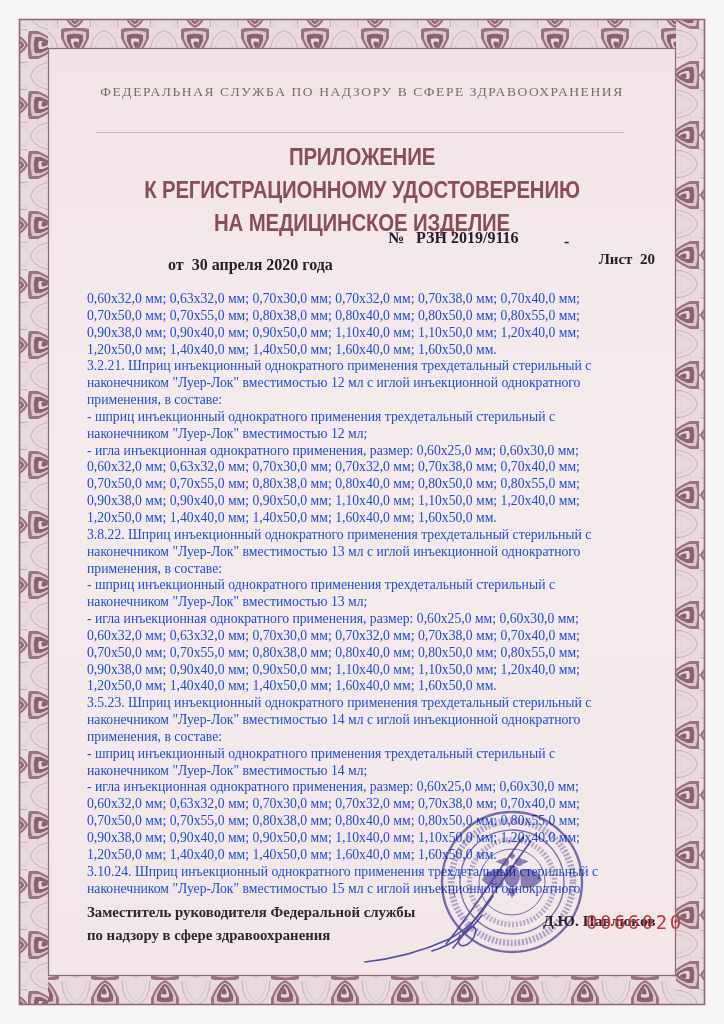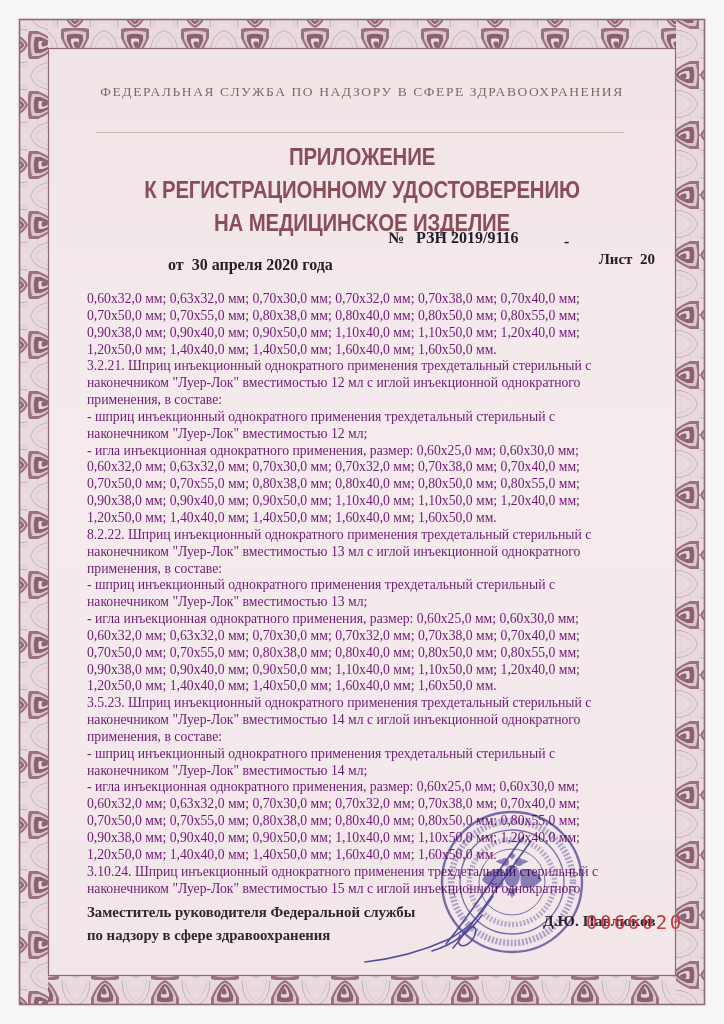--- a/index.html
+++ b/index.html
@@ -15,21 +15,21 @@
   .divider{left:96px;top:132px;width:528px;height:1px;background:#d2b4ba;}
   .title{left:50px;top:140px;width:624px;text-align:center;color:#8a4e59;
          font-family:"Liberation Sans",sans-serif;font-weight:bold;font-size:24px;
          line-height:33px;letter-spacing:-0.2px;transform:scaleX(0.85);transform-origin:50% 0;}
   .issue{font-weight:bold;font-size:16px;color:#23202a;white-space:pre;}
   .issue-date{left:168px;top:229px;margin-top:27px;}
   .issue-number{left:388px;top:229px;}
   .issue-dash{left:564px;top:233px;font-weight:bold;color:#23202a;}
   .sheet{left:50px;top:251px;width:593px;text-align:right;font-weight:bold;
          font-size:15px;color:#23202a;white-space:pre;margin-left:12px;}
-  .body-text{left:87px;top:291px;width:562px;font-size:13.7px;color:#701a75;}
+  .body-text{left:87px;top:291px;width:562px;font-size:13.7px;color:#1d4ed8;}
   .bline{height:16.85px;line-height:16.85px;white-space:pre;}
   .sig-title{left:87px;top:901px;font-weight:bold;font-size:14.8px;line-height:22.5px;color:#2b272f;}
   .sig-name{left:543px;top:912px;font-weight:bold;font-size:15.5px;color:#2b272f;}
   .serial{left:586px;top:911px;font-family:"DejaVu Sans Mono",monospace;font-size:19px;
           letter-spacing:2.5px;color:#c5383e;}
   .ink-svg{left:0;top:0;width:724px;height:1024px;pointer-events:none;mix-blend-mode:multiply;}
 </style>
 </head>
 <body>
 
@@ -96,21 +96,21 @@
       <div class="bline">3.2.21. Шприц инъекционный однократного применения трехдетальный стерильный с</div>
       <div class="bline">наконечником "Луер-Лок" вместимостью 12 мл с иглой инъекционной однократного</div>
       <div class="bline">применения, в составе:</div>
       <div class="bline">- шприц инъекционный однократного применения трехдетальный стерильный с</div>
       <div class="bline">наконечником "Луер-Лок" вместимостью 12 мл;</div>
       <div class="bline">- игла инъекционная однократного применения, размер: 0,60x25,0 мм; 0,60x30,0 мм;</div>
       <div class="bline">0,60x32,0 мм; 0,63x32,0 мм; 0,70x30,0 мм; 0,70x32,0 мм; 0,70x38,0 мм; 0,70x40,0 мм;</div>
       <div class="bline">0,70x50,0 мм; 0,70x55,0 мм; 0,80x38,0 мм; 0,80x40,0 мм; 0,80x50,0 мм; 0,80x55,0 мм;</div>
       <div class="bline">0,90x38,0 мм; 0,90x40,0 мм; 0,90x50,0 мм; 1,10x40,0 мм; 1,10x50,0 мм; 1,20x40,0 мм;</div>
       <div class="bline">1,20x50,0 мм; 1,40x40,0 мм; 1,40x50,0 мм; 1,60x40,0 мм; 1,60x50,0 мм.</div>
-      <div class="bline">8.2.22. Шприц инъекционный однократного применения трехдетальный стерильный с</div>
+      <div class="bline">3.8.22. Шприц инъекционный однократного применения трехдетальный стерильный с</div>
       <div class="bline">наконечником "Луер-Лок" вместимостью 13 мл с иглой инъекционной однократного</div>
       <div class="bline">применения, в составе:</div>
       <div class="bline">- шприц инъекционный однократного применения трехдетальный стерильный с</div>
       <div class="bline">наконечником "Луер-Лок" вместимостью 13 мл;</div>
       <div class="bline">- игла инъекционная однократного применения, размер: 0,60x25,0 мм; 0,60x30,0 мм;</div>
       <div class="bline">0,60x32,0 мм; 0,63x32,0 мм; 0,70x30,0 мм; 0,70x32,0 мм; 0,70x38,0 мм; 0,70x40,0 мм;</div>
       <div class="bline">0,70x50,0 мм; 0,70x55,0 мм; 0,80x38,0 мм; 0,80x40,0 мм; 0,80x50,0 мм; 0,80x55,0 мм;</div>
       <div class="bline">0,90x38,0 мм; 0,90x40,0 мм; 0,90x50,0 мм; 1,10x40,0 мм; 1,10x50,0 мм; 1,20x40,0 мм;</div>
       <div class="bline">1,20x50,0 мм; 1,40x40,0 мм; 1,40x50,0 мм; 1,60x40,0 мм; 1,60x50,0 мм.</div>
       <div class="bline">3.5.23. Шприц инъекционный однократного применения трехдетальный стерильный с</div>

